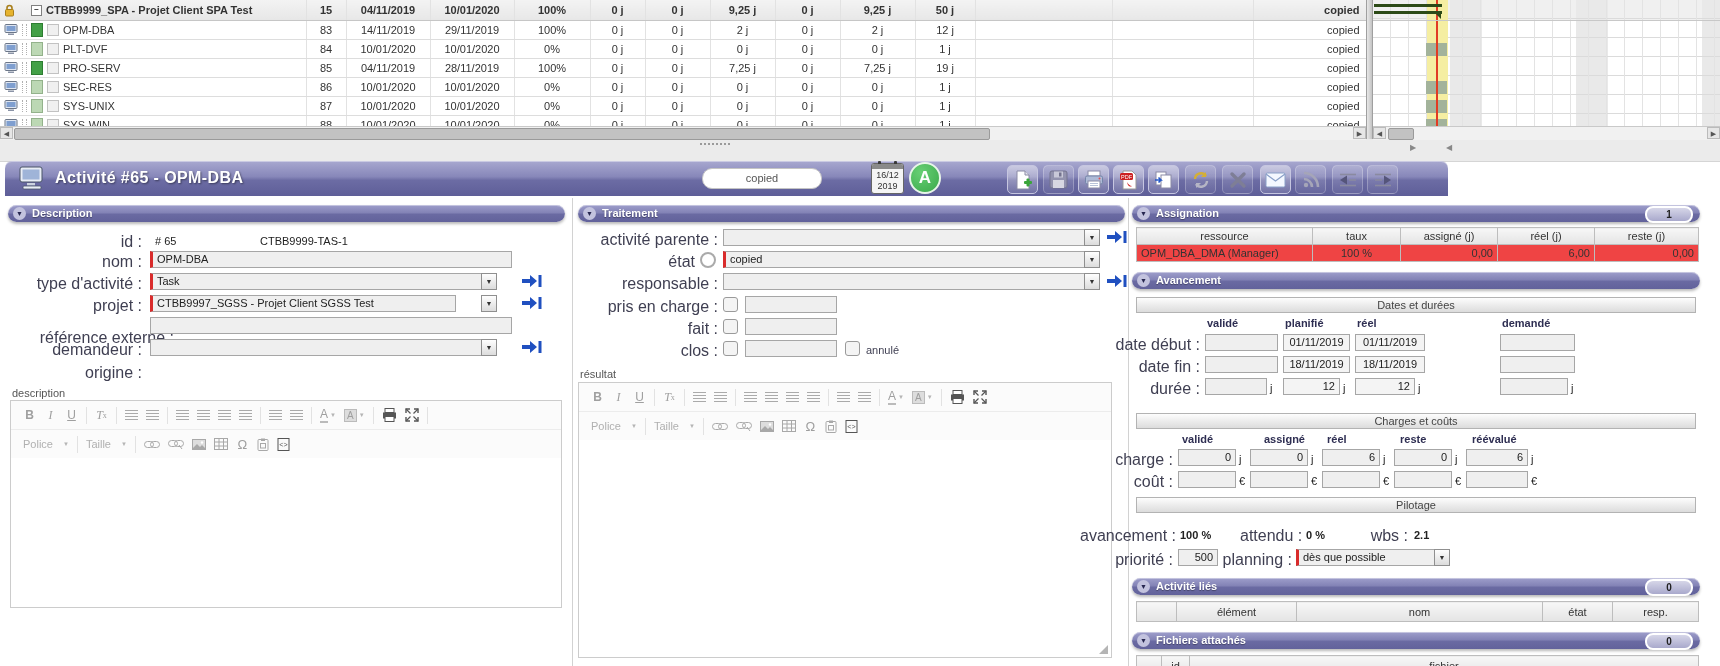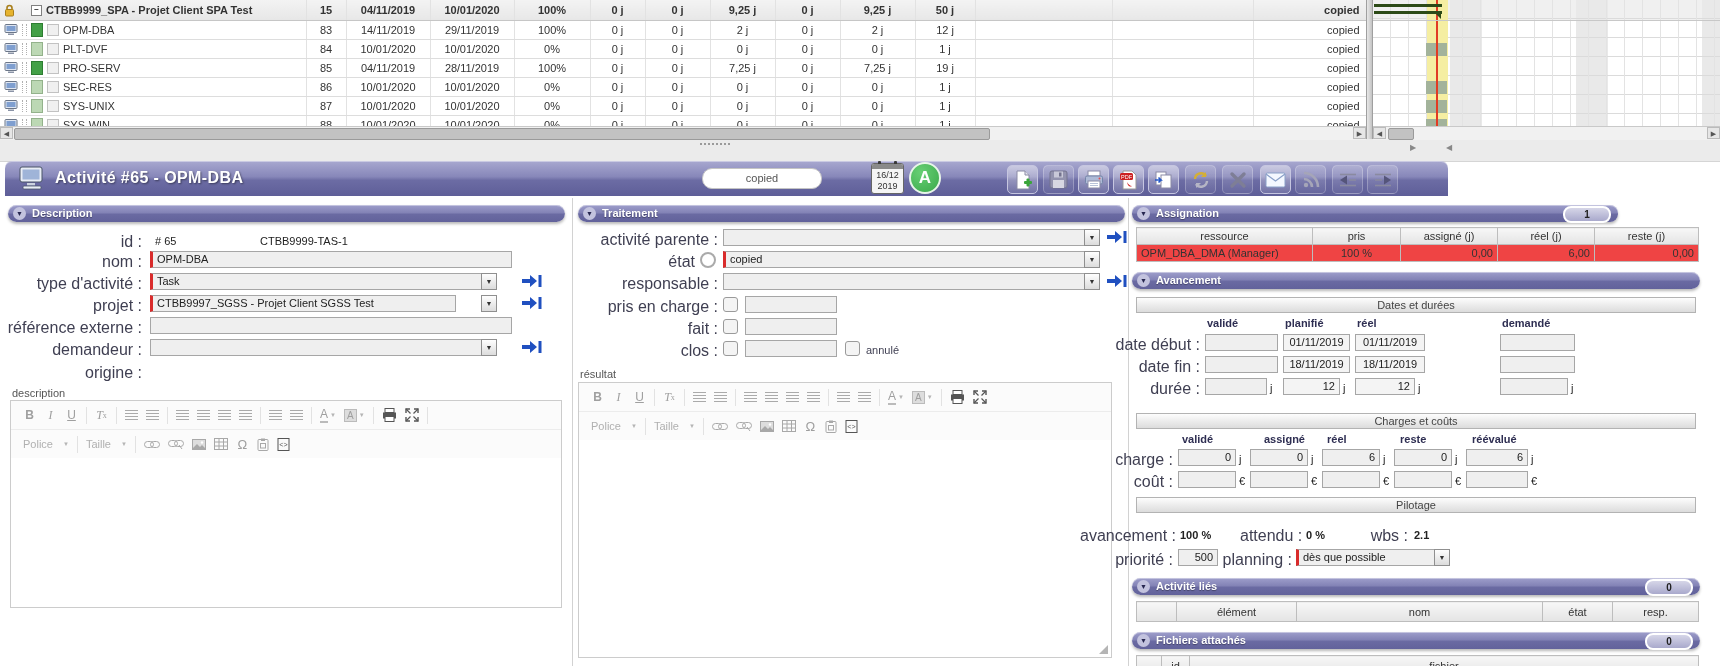--- a/index.html
+++ b/index.html
@@ -471,21 +471,21 @@
     </svg>
 
   <div class="lbl" style="left:0;width:142px;top:297px;">projet :</div>
   <div class="inp req" style="left:150px;top:295px;width:306px;">CTBB9997_SGSS - Projet Client SGSS Test</div>
   <div class="dd" style="left:481px;top:295px;">▼</div>
   <svg class="abs" style="left:521px;top:296px;" width="22" height="14" viewBox="0 0 22 14">
       <polygon points="1,5 9,5 9,1 16,7 9,13 9,9 1,9" fill="#2050c0"></polygon>
       <rect x="17.5" y="1" width="3" height="12" fill="#2050c0"></rect>
     </svg>
 
-  <div class="lbl" style="left:0;width:142px;top:319px;">référence externe :</div>
+  <div class="lbl" style="left:0;width:142px;top:329px;padding-left:32px;">référence externe :</div>
   <div class="inp" style="left:150px;top:317px;width:362px;"></div>
 
   <div class="lbl" style="left:0;width:142px;top:341px;">demandeur :</div>
   <div class="inp" style="left:150px;top:339px;width:347px;"></div>
   <div class="dd" style="left:481px;top:339px;">▼</div>
   <svg class="abs" style="left:521px;top:340px;" width="22" height="14" viewBox="0 0 22 14">
       <polygon points="1,5 9,5 9,1 16,7 9,13 9,9 1,9" fill="#2050c0"></polygon>
       <rect x="17.5" y="1" width="3" height="12" fill="#2050c0"></rect>
     </svg>
 
@@ -727,37 +727,37 @@
         </svg>
       <svg width="13" height="13" viewBox="0 0 13 13">
           <rect x="1" y="0.5" width="11" height="12" fill="none" stroke="#555"></rect>
           <text x="6.5" y="9" font-size="7" fill="#555" text-anchor="middle" font-family="Liberation Mono">&lt;&gt;</text>
         </svg>
     </div>
     <div class="econtent" style="top:57px;"></div>
     <div class="rsz"></div>
   </div>
 
-  <div class="pill" style="left:1132px;top:205px;width:486px;border-radius:8px;">
+  <div class="pill" style="left:1132px;top:205px;width:568px;">
     <span class="disc">▼</span>
     <span class="cap">Assignation</span>
     <span class="badge">1</span>
   </div>
   <table class="mtab" style="left:1136px;top:227px;width:562px;">
     <colgroup>
         <col style="width:176px">
         <col style="width:88px">
         <col style="width:97px">
         <col style="width:97px">
         <col style="width:104px">
       </colgroup>
     <tbody>
         <tr>
       <th>ressource</th>
-          <th>pris</th>
+          <th>taux</th>
       <th>assigné (j)</th>
           <th>réel (j)</th>
       <th>reste (j)</th>
     </tr>
     <tr>
       <td>OPM_DBA_DMA (Manager)</td>
       <td class="tr-c">100 %</td>
       <td class="tr-r">0,00</td>
       <td class="tr-r">6,00</td>
       <td class="tr-r">0,00</td>

